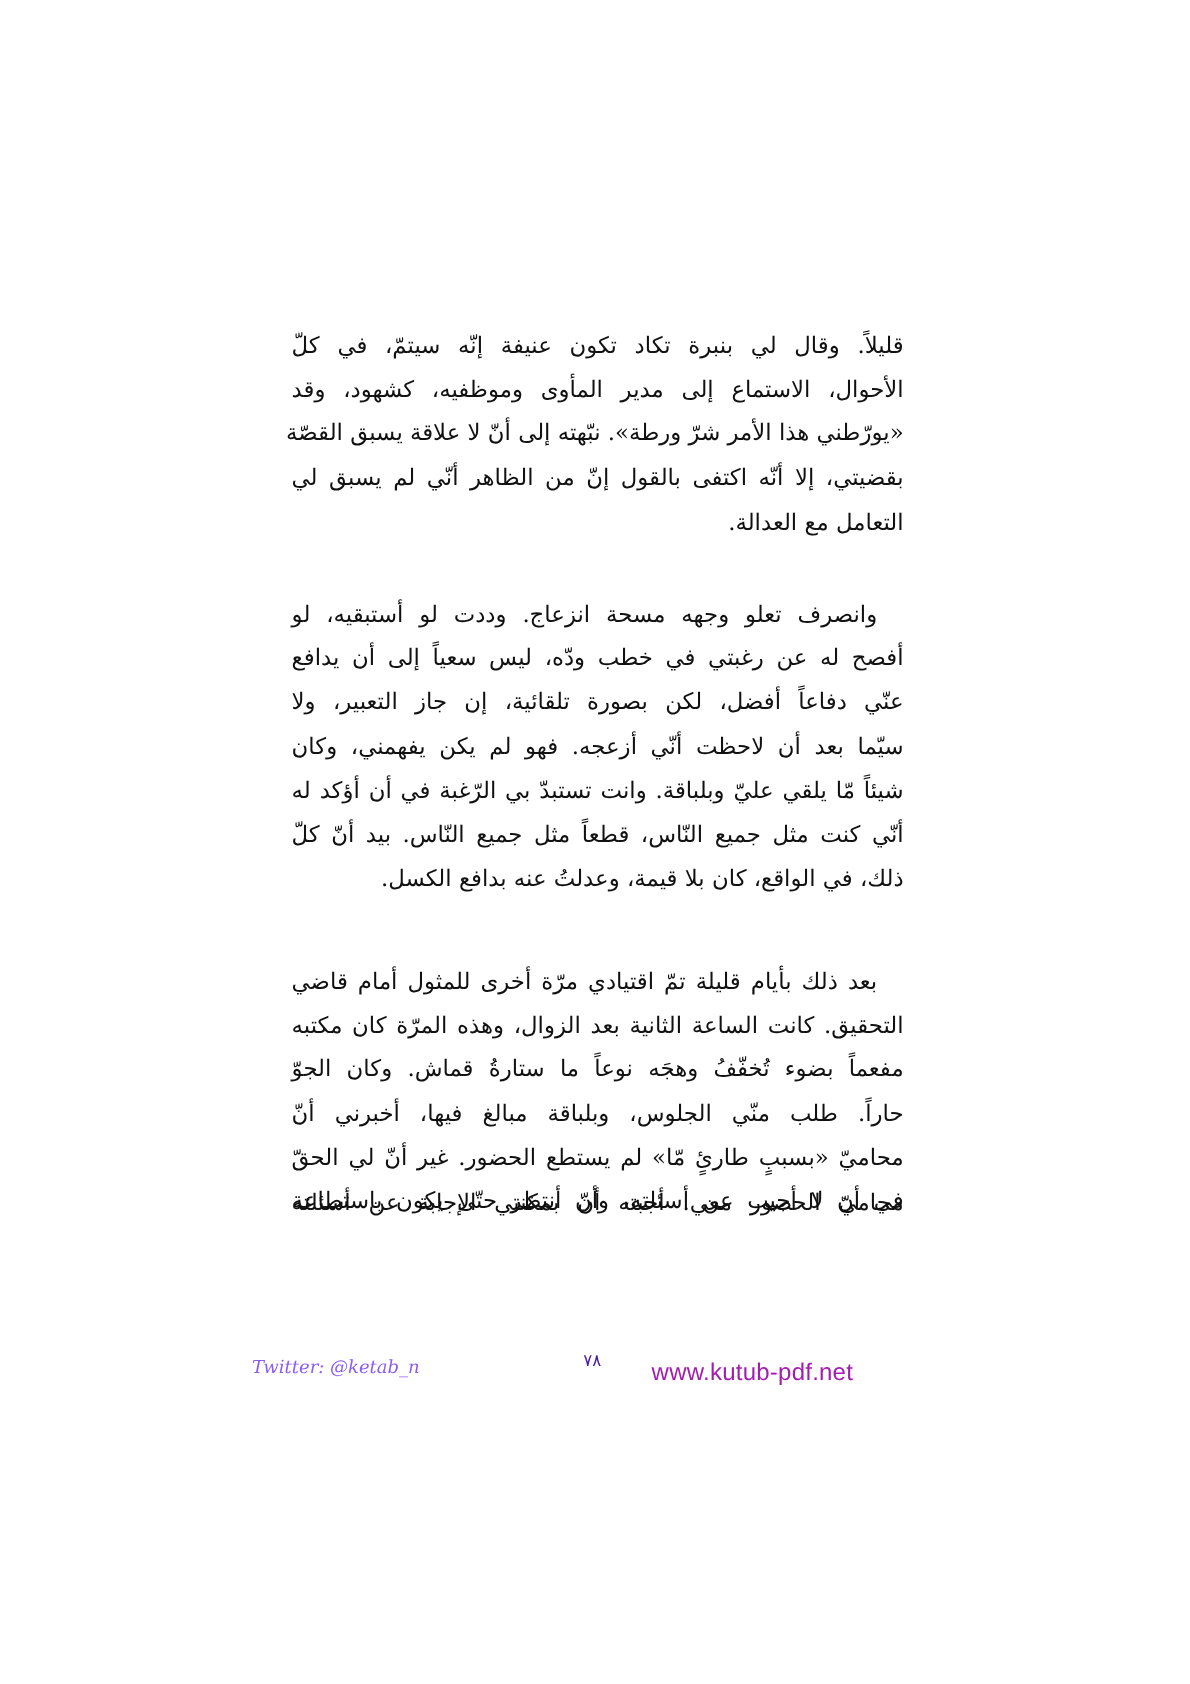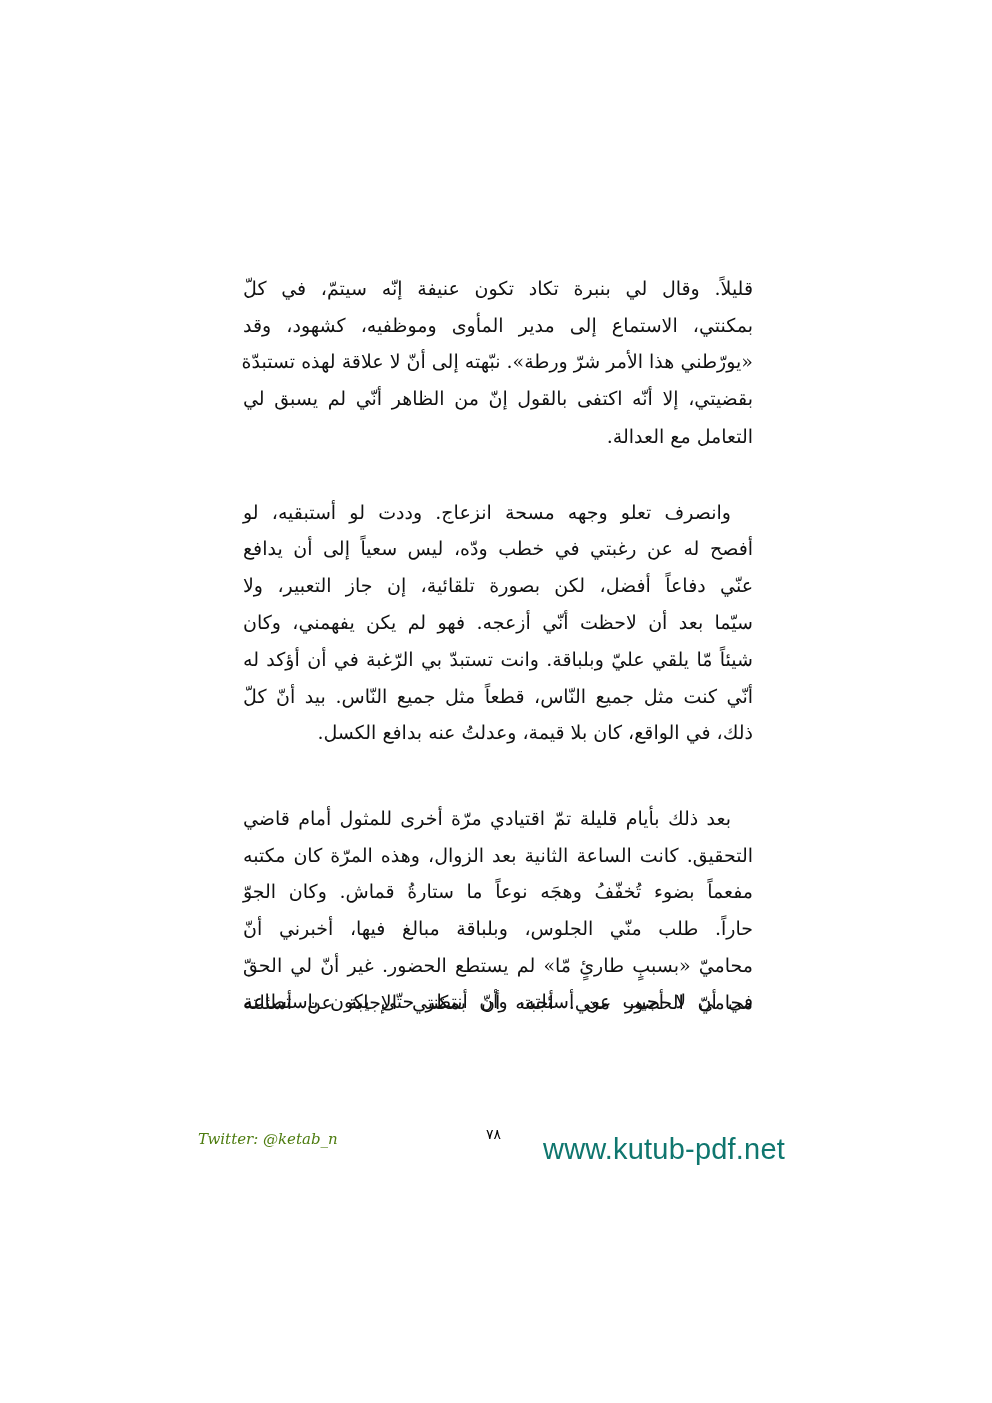--- a/index.html
+++ b/index.html
@@ -43,58 +43,58 @@
     .line.last {
       text-align-last: right;
     }
     .line.indent {
       padding-right: 22px;
       width: 488px;
       margin-left: 36px;
     }
     .footer-twitter {
       position: absolute;
-      left: 198px;
+      left: 210px;
       top: 1130px;
       font-family: "DejaVu Serif", serif;
       font-style: italic;
       font-size: 15px;
-      color: #4d7c0f;
+      color: #8b5cf6;
       white-space: nowrap;
     }
     .footer-page-number {
       position: absolute;
       left: 486px;
       top: 1126px;
       font-family: "DejaVu Sans", sans-serif;
       font-size: 14px;
-      color: #000000;
+      color: #4c1d95;
       direction: rtl;
     }
     .footer-watermark {
       position: absolute;
       left: 543px;
       top: 1133px;
       font-family: "Liberation Sans", sans-serif;
-      font-size: 29px;
-      color: #0f766e;
+      font-size: 20px;
+      color: #a21caf;
       white-space: nowrap;
       letter-spacing: 0.2px;
     }
   </style>
 </head>
 <body>
 
 <div class="page">
 
   <div class="text-block" style="top:0;">
 
     <div class="line" style="top:270px;">قليلاً. وقال لي بنبرة تكاد تكون عنيفة إنّه سيتمّ، في كلّ</div>
-    <div class="line" style="top:307px;">بمكنتي، الاستماع إلى مدير المأوى وموظفيه، كشهود، وقد</div>
-    <div class="line" style="top:343px;">«يورّطني هذا الأمر شرّ ورطة». نبّهته إلى أنّ لا علاقة لهذه تستبدّة</div>
+    <div class="line" style="top:307px;">الأحوال، الاستماع إلى مدير المأوى وموظفيه، كشهود، وقد</div>
+    <div class="line" style="top:343px;">«يورّطني هذا الأمر شرّ ورطة». نبّهته إلى أنّ لا علاقة يسبق القصّة</div>
     <div class="line" style="top:380px;margin-left:28px;">بقضيتي، إلا أنّه اكتفى بالقول إنّ من الظاهر أنّي لم يسبق لي</div>
     <div class="line last" style="top:418px;">التعامل مع العدالة.</div>
 
     <div class="line indent" style="top:494px;">وانصرف تعلو وجهه مسحة انزعاج. وددت لو أستبقيه، لو</div>
     <div class="line" style="top:530px;">أفصح له عن رغبتي في خطب ودّه، ليس سعياً إلى أن يدافع</div>
     <div class="line" style="top:567px;">عنّي دفاعاً أفضل، لكن بصورة تلقائية، إن جاز التعبير، ولا</div>
     <div class="line" style="top:604px;">سيّما بعد أن لاحظت أنّي أزعجه. فهو لم يكن يفهمني، وكان</div>
     <div class="line" style="top:641px;">شيئاً مّا يلقي عليّ وبلباقة. وانت تستبدّ بي الرّغبة في أن أؤكد له</div>
     <div class="line" style="top:678px;">أنّي كنت مثل جميع النّاس، قطعاً مثل جميع النّاس. بيد أنّ كلّ</div>
     <div class="line last" style="top:714px;">ذلك، في الواقع، كان بلا قيمة، وعدلتُ عنه بدافع الكسل.</div>

